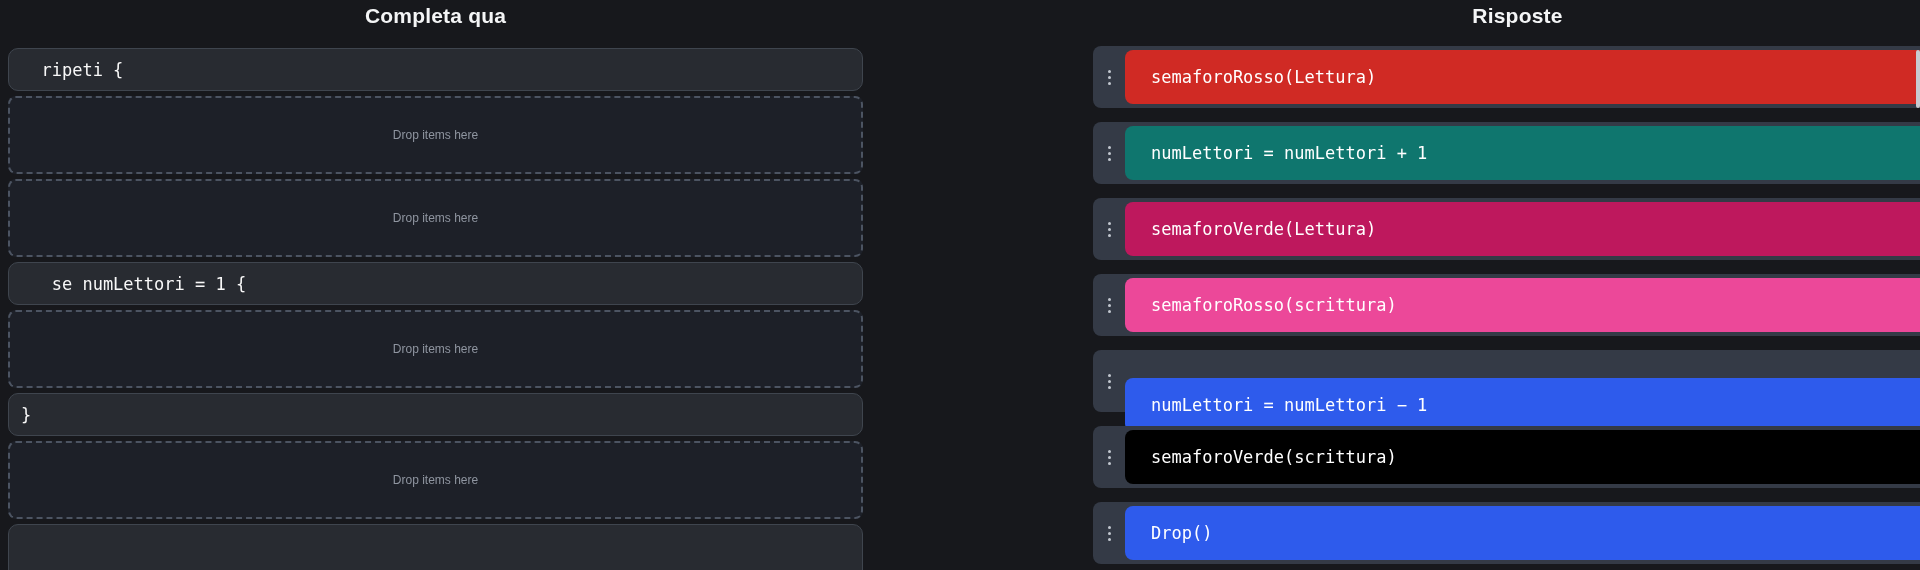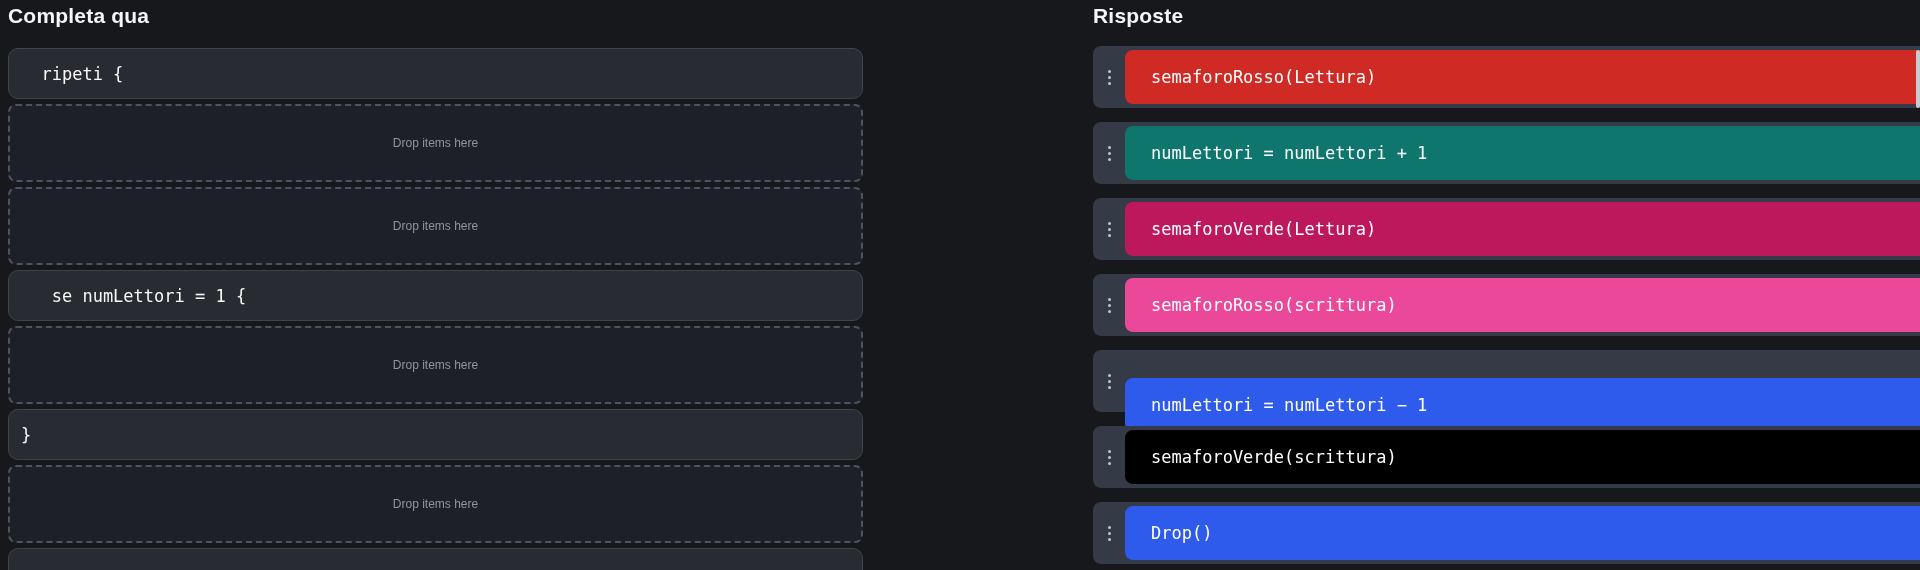--- a/index.html
+++ b/index.html
@@ -4,29 +4,29 @@
 <style>
   html,body{margin:0;padding:0;background:#17181c;}
   .stage{
     position:relative;width:1920px;height:570px;overflow:hidden;
     background:#17181c;font-family:"Liberation Sans",sans-serif;
   }
   .col{position:absolute;top:0;}
   .col-left{left:8px;width:855px;}
   .col-right{left:1093px;width:849px;}
   .col-title{
-    margin-top:5px;height:22px;line-height:22px;text-align:left;
+    margin-top:5px;height:22px;line-height:22px;text-align:center;
     color:#f4f5f6;font-size:21px;font-weight:700;letter-spacing:.2px;
   }
   .rows-left{margin-top:21px;display:flex;flex-direction:column;gap:5px;}
   .rows-right{margin-top:19px;display:flex;flex-direction:column;gap:14px;}
 
   
   .code-block{
-    box-sizing:border-box;height:51px;border-radius:10px;
+    box-sizing:border-box;height:43px;border-radius:10px;
     background:#282b31;border:1px solid #3f454e;
     display:flex;align-items:center;padding-left:12px;
     color:#f8f8f8;font-family:"DejaVu Sans Mono",monospace;font-size:17px;
     white-space:pre;
   }
   .code-block.partial{height:57px;}
   .drop-zone{
     box-sizing:border-box;height:78px;border-radius:8px;
     background:#1d2028;border:2px dashed #4c5462;
     display:flex;align-items:center;justify-content:center;

